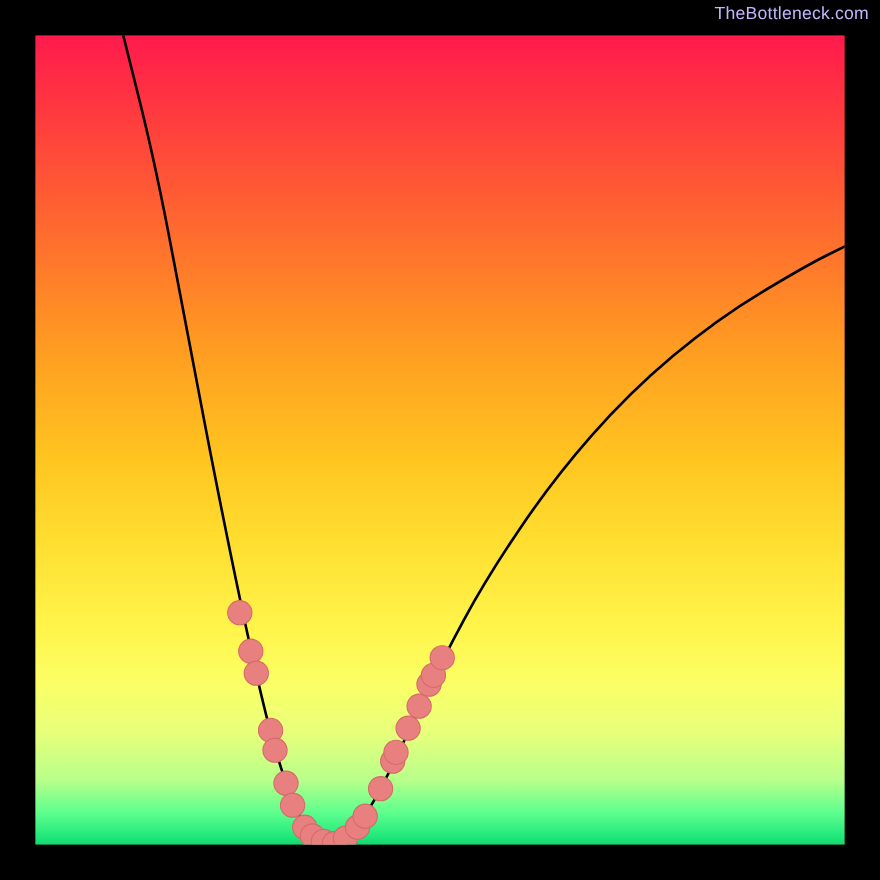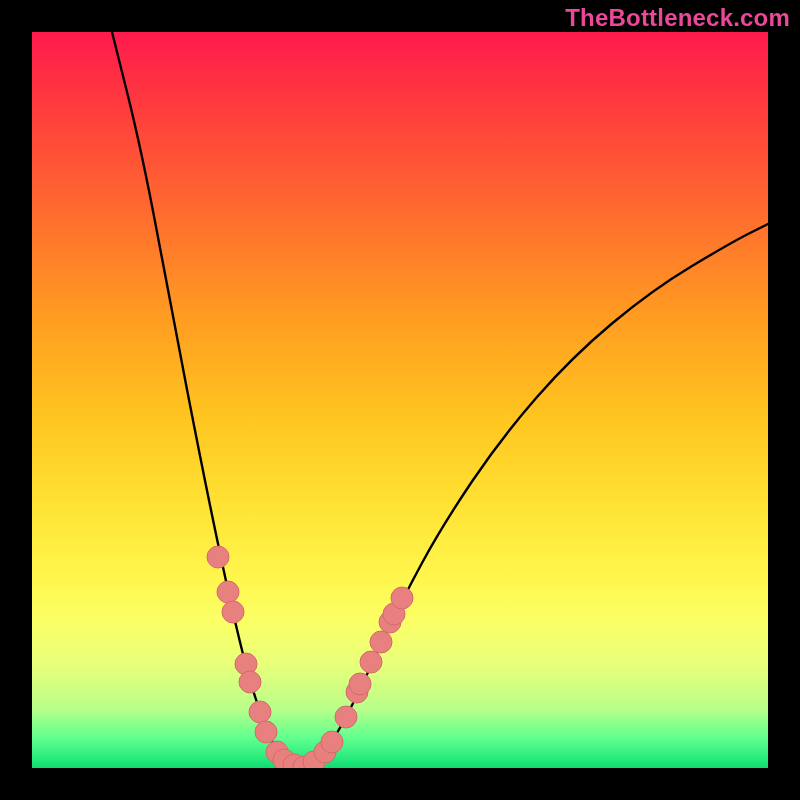--- a/index.html
+++ b/index.html
@@ -46,23 +46,23 @@
       #b8ff8a 92%,
       #5fff8e 96%,
       #20e87a 99%,
       #15d86f 100%
     );
   }
   .watermark {
     position: absolute;
     top: 4px;
     right: 10px;
-    color: #ec4899;
-    font-size: 24px;
-    font-weight: 700;
+    color: #c4b5fd;
+    font-size: 16px;
+    font-weight: 400;
     letter-spacing: 0.2px;
     z-index: 10;
   }
   svg.curve {
     position: absolute;
     left: 0;
     top: 0;
     width: 736px;
     height: 736px;
     z-index: 5;

